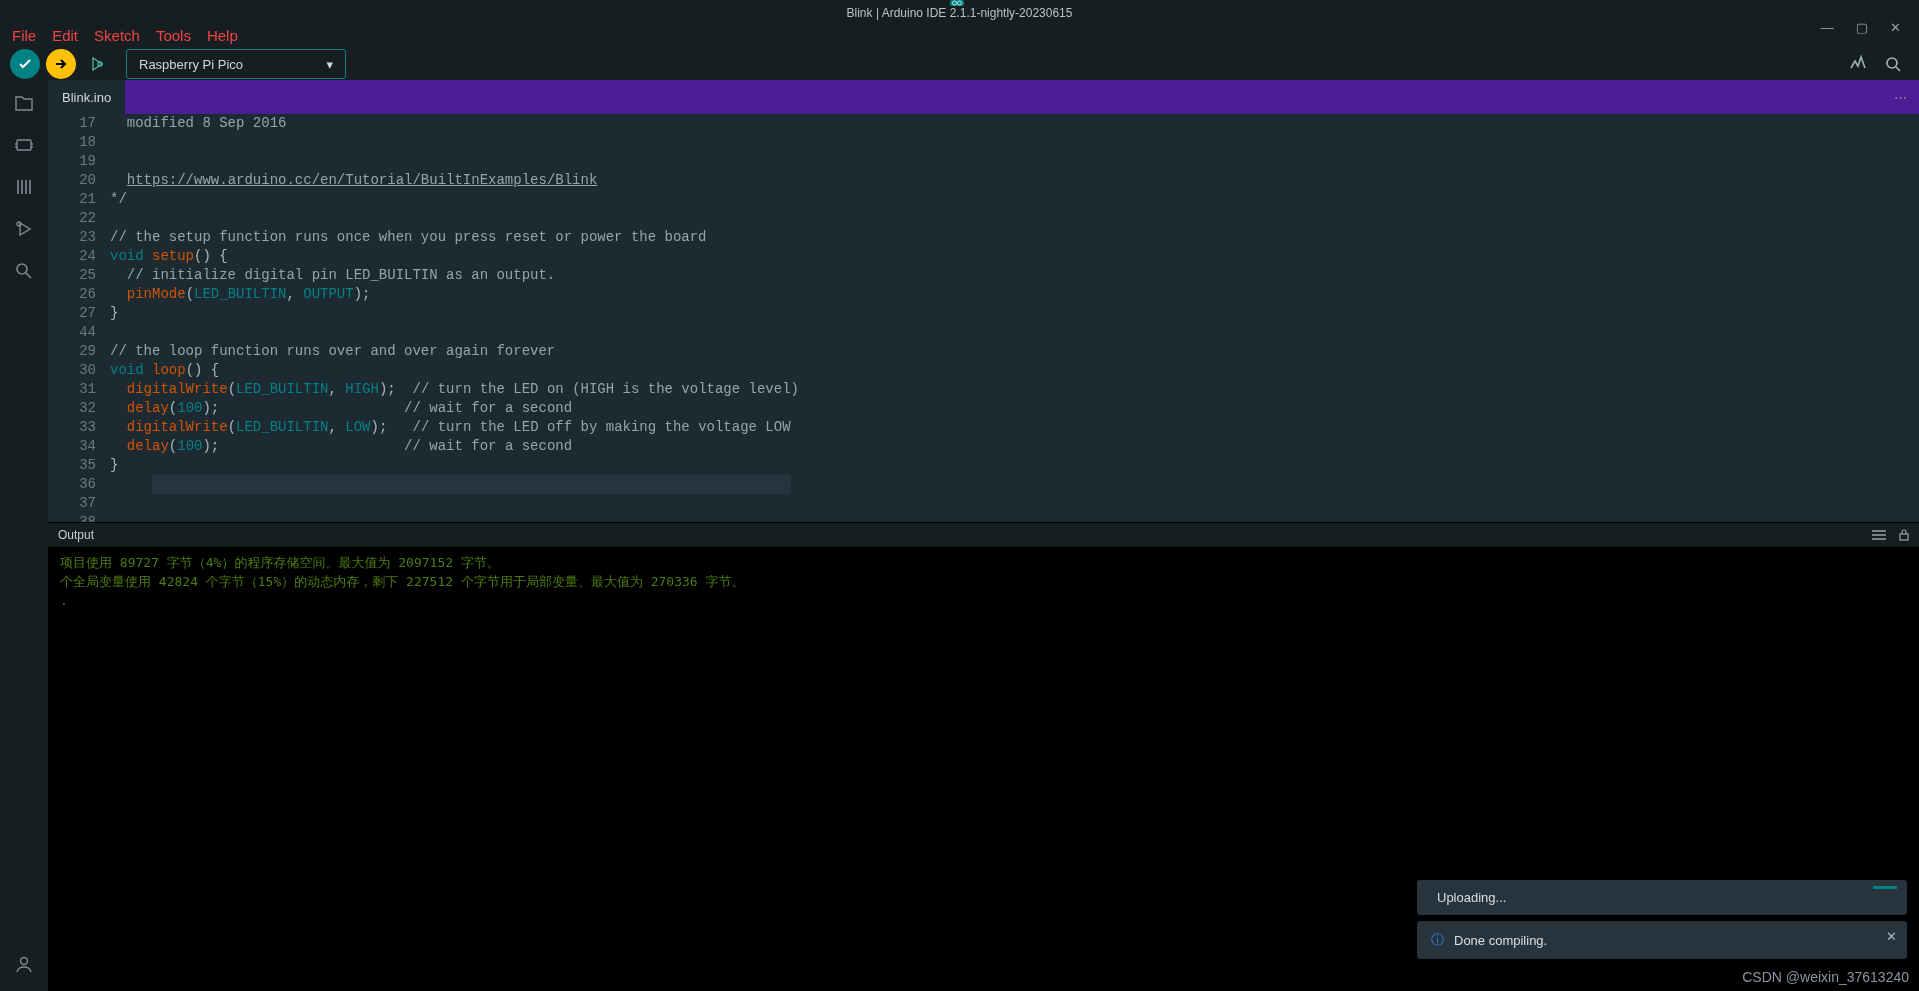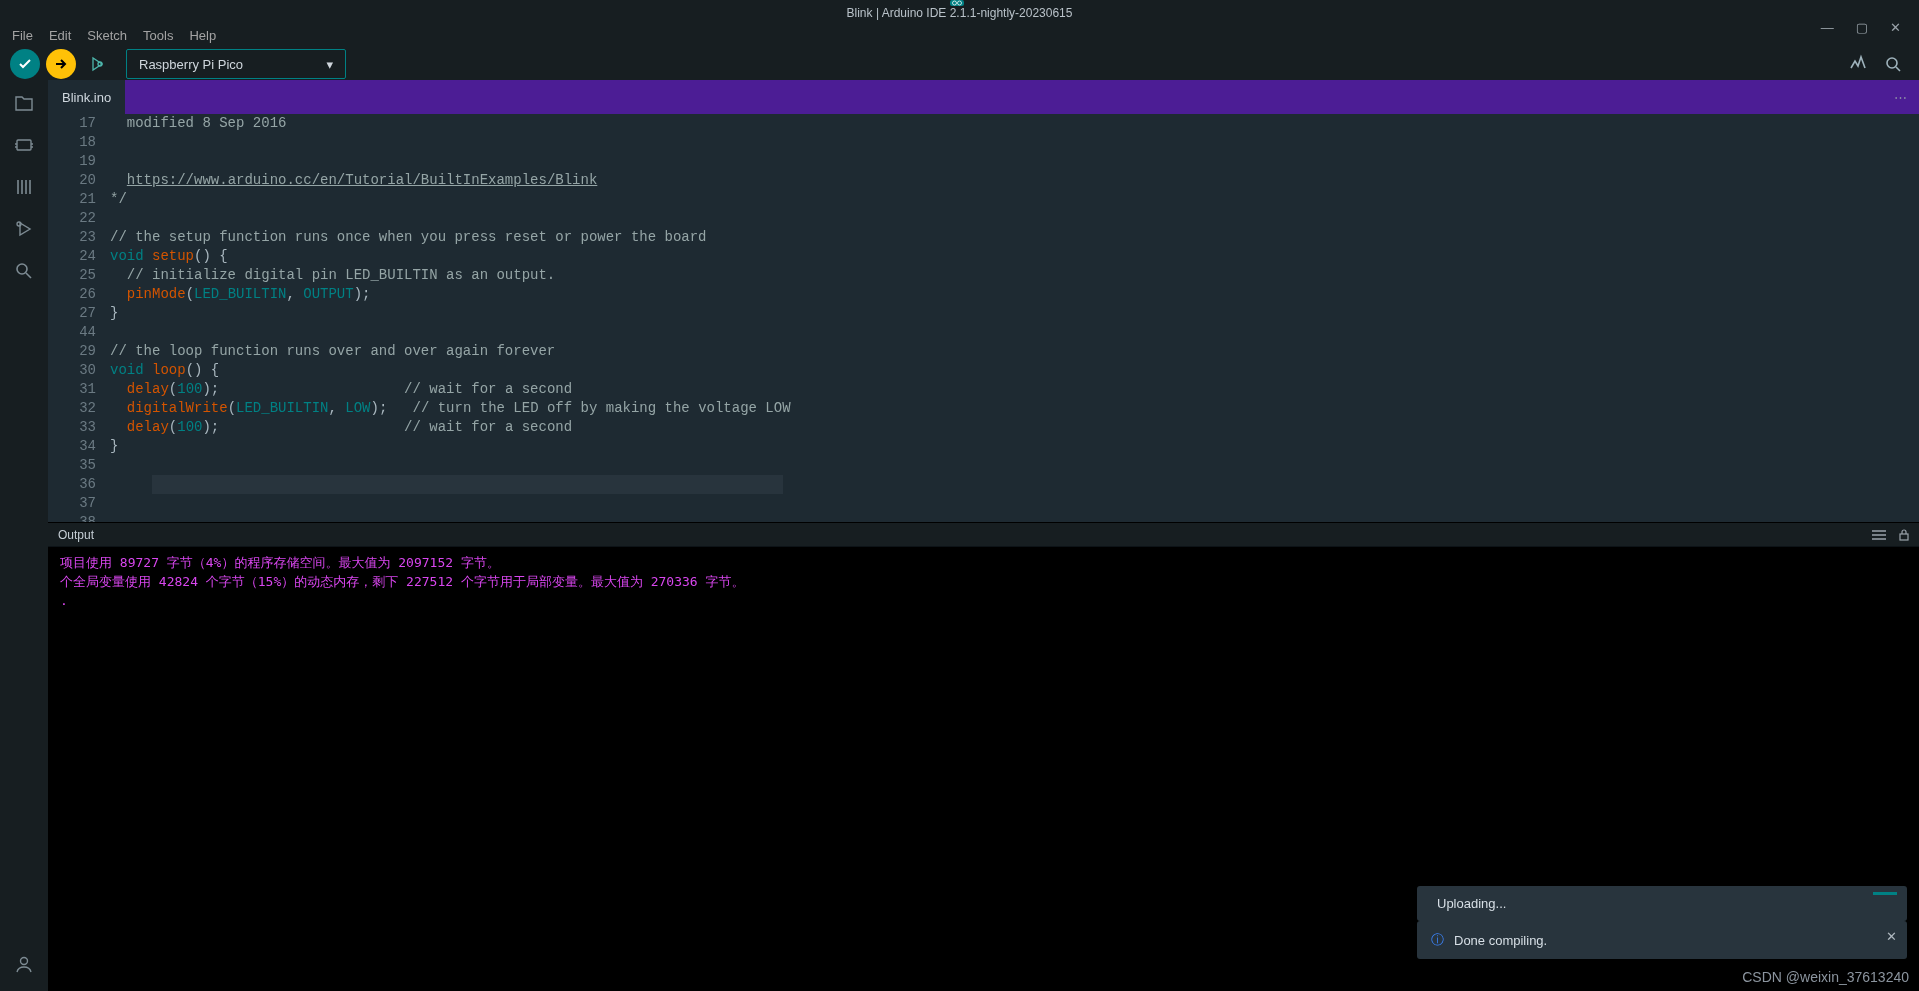--- a/index.html
+++ b/index.html
@@ -36,22 +36,22 @@
 
 .menubar {
   height: 26px;
   background: #171e21;
   display: flex;
   align-items: center;
   padding-left: 4px;
 }
 .menubar .menu-item {
   padding: 3px 8px;
-  color: #a3a3a3;
-  font-size: 13px;
+  color: #ef4444;
+  font-size: 15px;
   cursor: pointer;
 }
 
 
 .toolbar {
   height: 32px;
   background: #171e21;
   display: flex;
   align-items: center;
   padding: 0 10px;
@@ -170,36 +170,36 @@
   height: 24px;
   background: #171e21;
   color: #c6cfd6;
   font-size: 12px;
   padding-left: 10px;
   display: flex; align-items: center;
   border-bottom: 1px solid #0d1317;
 }
 .output-header .out-right { margin-left:auto; display:flex; gap:10px; padding-right:8px; color:#9aa3aa;}
 .output-body {
-  color: #d946ef;
+  color: #4d7c0f;
   font-family: Consolas, monospace;
   font-size: 13px;
   line-height: 19px;
   padding: 6px 12px;
   white-space: pre-wrap;
   flex:1;
 }
 
 
 .notifications {
   position: absolute;
   right: 12px;
   bottom: 32px;
   width: 490px;
-  display: flex; flex-direction: column; 
+  display: flex; flex-direction: column; gap: 6px;
 }
 .notif {
   background: #28343d;
   color: #d7dfe6;
   font-size: 13px;
   padding: 10px 14px;
   border-radius: 3px;
   display: flex; align-items: center;
   position: relative;
 }
@@ -361,20 +361,21 @@
             <div class="cl" style="position: relative; z-index: 1;"><span class="tok-cmt">*/</span></div>
             <div class="cl" style="position: relative; z-index: 1;"></div>
             <div class="cl" style="position: relative; z-index: 1;"><span class="tok-cmt">// the setup function runs once when you press reset or power the board</span></div>
             <div class="cl" style="position: relative; z-index: 1;"><span class="tok-type">void </span><span class="tok-fn">setup</span><span>() {</span></div>
             <div class="cl" style="position: relative; z-index: 1;"><span class="tok-cmt">  // initialize digital pin LED_BUILTIN as an output.</span></div>
             <div class="cl" style="position: relative; z-index: 1;"><span>  </span><span class="tok-fn">pinMode</span><span>(</span><span class="tok-const">LED_BUILTIN</span><span>, </span><span class="tok-const">OUTPUT</span><span>);</span></div>
             <div class="cl" style="position: relative; z-index: 1;"><span>}</span></div>
             <div class="cl" style="position: relative; z-index: 1;"></div>
             <div class="cl" style="position: relative; z-index: 1;"><span class="tok-cmt">// the loop function runs over and over again forever</span></div>
             <div class="cl" style="position: relative; z-index: 1;"><span class="tok-type">void </span><span class="tok-fn">loop</span><span>() {</span></div>
+            <div class="cl" style="position: relative; z-index: 1;"><span>  </span><span class="tok-fn">digitalWrite</span><span>(</span><span class="tok-const">LED_BUILTIN</span><span>, </span><span class="tok-const">HIGH</span><span>);  </span><span class="tok-cmt">// turn the LED on (HIGH is the voltage level)</span></div>
             <div class="cl" style="position: relative; z-index: 1;"><span>  </span><span class="tok-fn">delay</span><span>(</span><span class="tok-num">100</span><span>);                      </span><span class="tok-cmt">// wait for a second</span></div>
             <div class="cl" style="position: relative; z-index: 1;"><span>  </span><span class="tok-fn">digitalWrite</span><span>(</span><span class="tok-const">LED_BUILTIN</span><span>, </span><span class="tok-const">LOW</span><span>);   </span><span class="tok-cmt">// turn the LED off by making the voltage LOW</span></div>
             <div class="highlight-row" style="top: 361px;"></div>
             <div class="cl" style="position: relative; z-index: 1;"><span>  </span><span class="tok-fn">delay</span><span>(</span><span class="tok-num">100</span><span>);                      </span><span class="tok-cmt">// wait for a second</span></div>
             <div class="cl" style="position: relative; z-index: 1;"><span>}</span></div>
             <div class="cl" style="position: relative; z-index: 1;"></div>
           </div>
       </div>
     </div>
 

